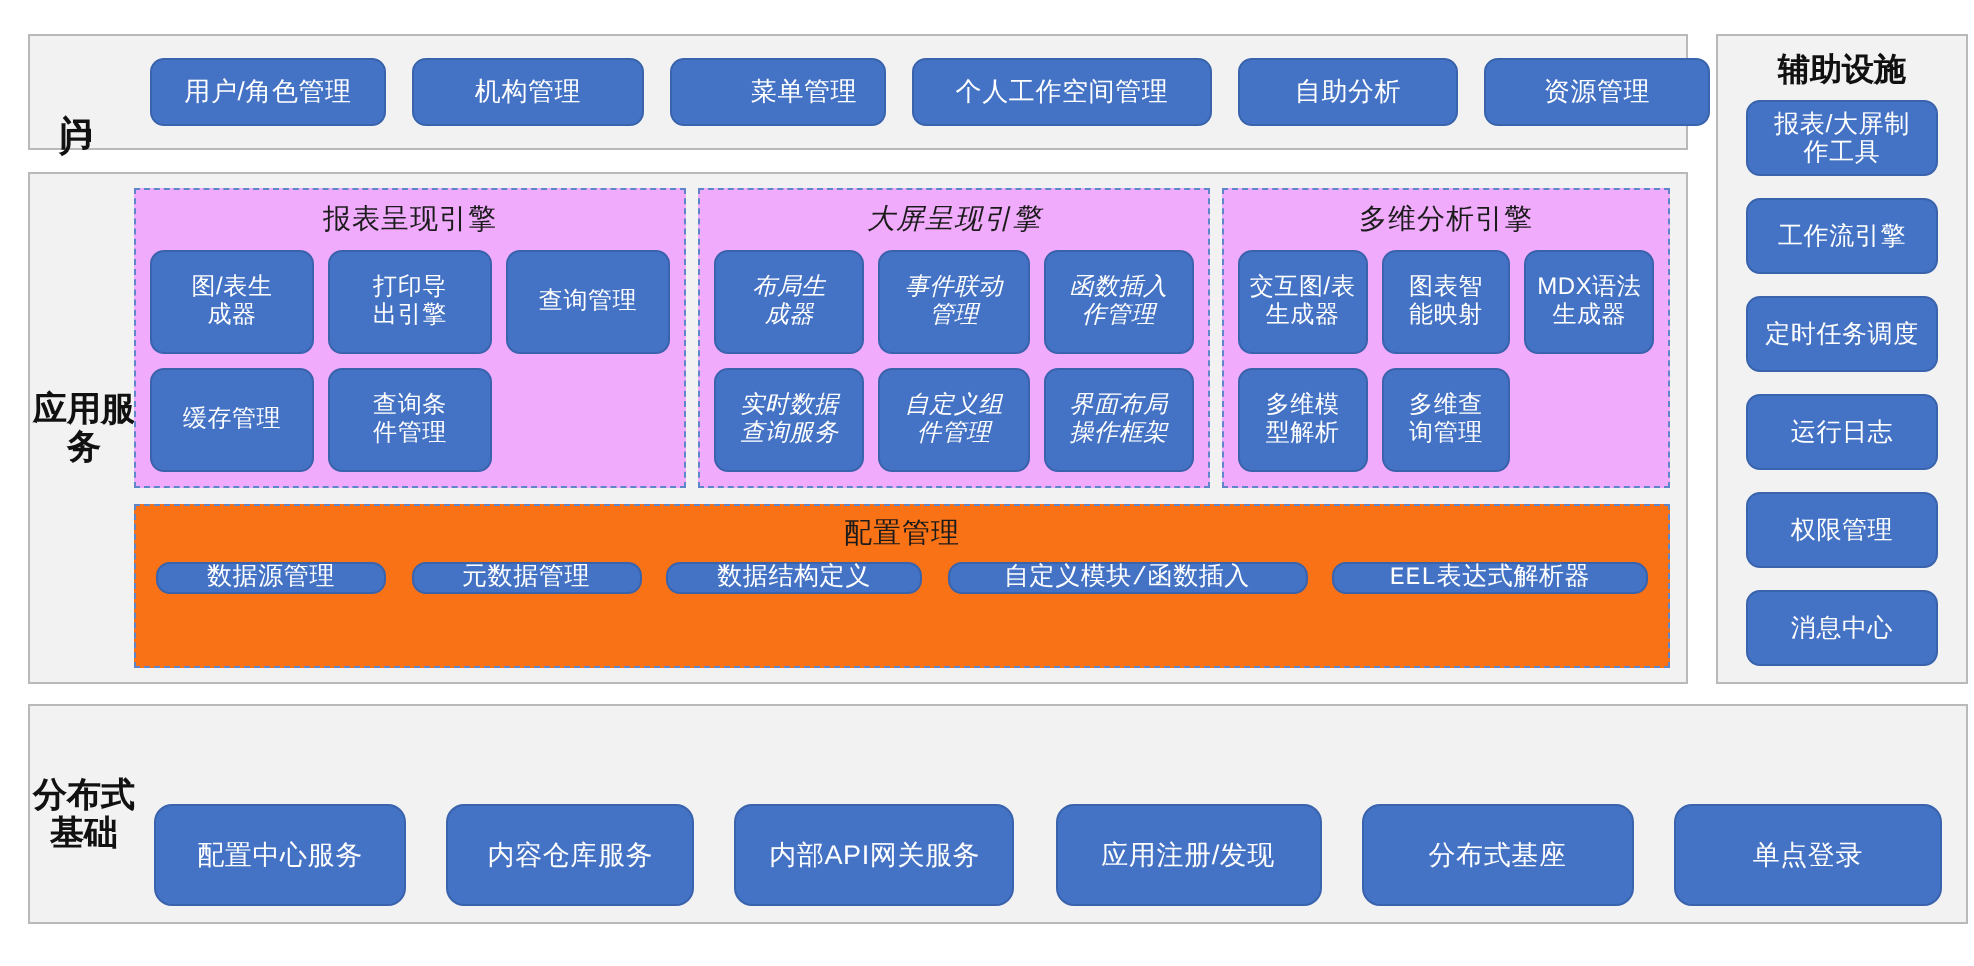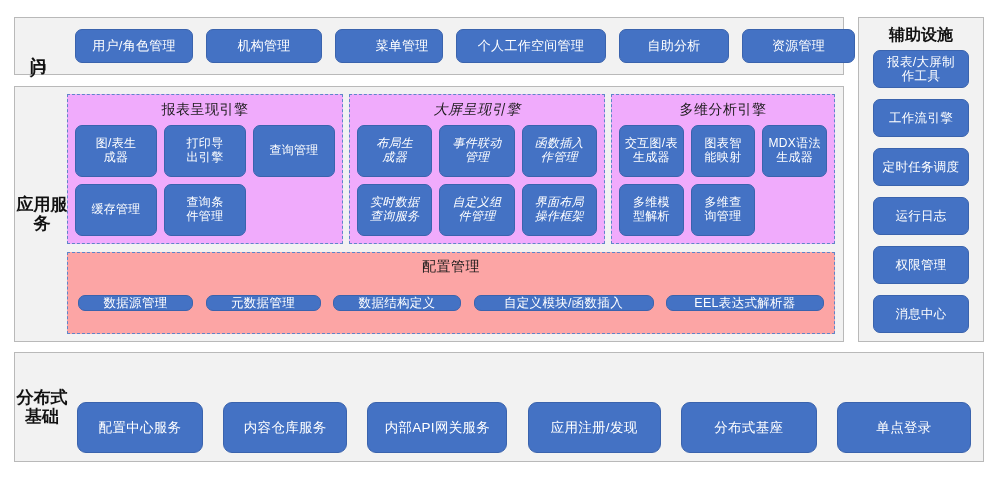--- a/index.html
+++ b/index.html
@@ -151,40 +151,41 @@
   }
   .engine-grid .btn {
     font-size: 12px;
     padding: 0 2px;
   }
 
   
   #config {
     position: absolute;
     left: 0; right: 0; bottom: 0; height: 82px;
-    background: #fca5a5;
+    background: #f97316;
     border: 1px dashed #5f86c9;
     box-sizing: border-box;
     display: flex;
     flex-direction: column;
     padding: 3px 10px 8px 10px;
   }
   #config-title {
     text-align: center;
     font-size: 14px;
     color: #1b1b1b;
     margin: 2px 0 5px 0;
     letter-spacing: .5px;
   }
   #config-row {
     flex: 1 1 auto;
     display: flex;
-    align-items: center;
+    align-items: flex-start;
     justify-content: space-between;
     gap: 12px;
+    font-family: Liberation Mono, monospace;
   }
   #config-row .btn {
     font-size: 12.5px;
     padding: 0 8px;
     flex: 0 0 auto;
   }
 
   
   #dist {
     left: 14px; top: 352px; width: 970px; height: 110px;

